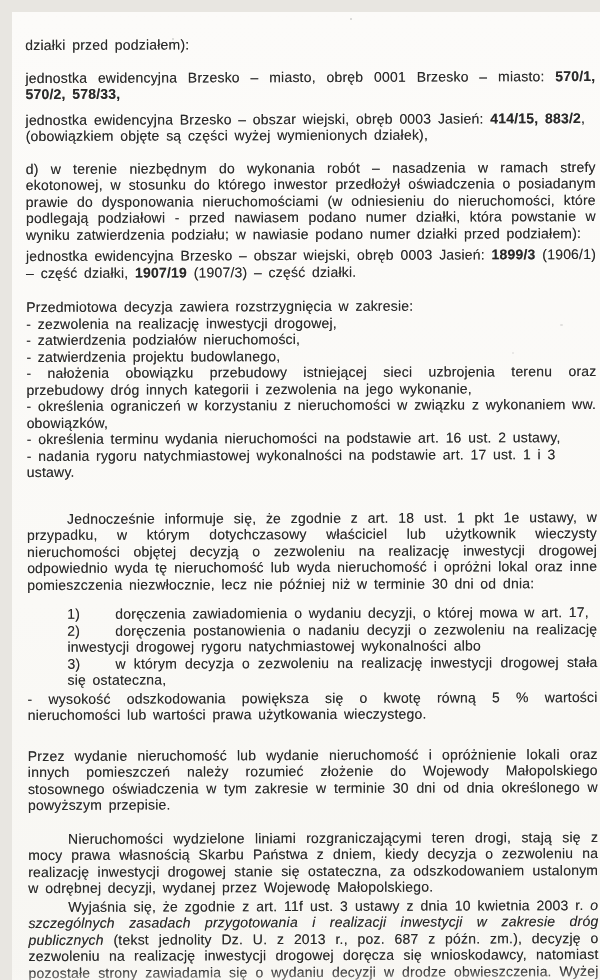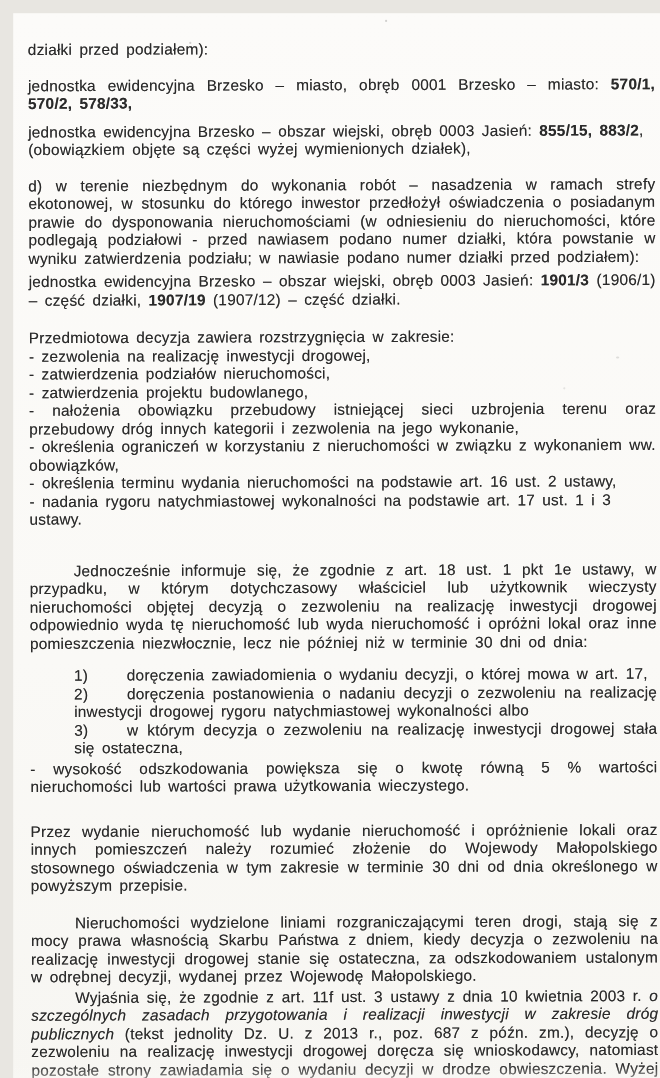--- a/index.html
+++ b/index.html
@@ -78,29 +78,29 @@
     <div class="para left">
       <span>działki przed podziałem):</span>
     </div>
 
     <div class="para mt16">
       <span>jednostka ewidencyjna Brzesko – miasto, obręb 0001 Brzesko – miasto: </span><span class="bold">570/1, 570/2, 578/33,</span>
     </div>
 
     <div class="mt9">
       <div class="para left">
-        <span>jednostka ewidencyjna Brzesko – obszar wiejski, obręb 0003 Jasień: </span><span class="bold">855/15, 883/2</span><span>,</span>
+        <span>jednostka ewidencyjna Brzesko – obszar wiejski, obręb 0003 Jasień: </span><span class="bold">414/15, 883/2</span><span>,</span>
       </div>
       <div class="para left">(obowiązkiem objęte są części wyżej wymienionych działek),</div>
     </div>
 
     <div class="para mt16">d) w terenie niezbędnym do wykonania robót – nasadzenia w ramach strefy ekotonowej, w stosunku do którego inwestor przedłożył oświadczenia o posiadanym prawie do dysponowania nieruchomościami (w odniesieniu do nieruchomości, które podlegają podziałowi - przed nawiasem podano numer działki, która powstanie w wyniku zatwierdzenia podziału; w nawiasie podano numer działki przed podziałem):</div>
 
     <div class="para mt5">
-      <span>jednostka ewidencyjna Brzesko – obszar wiejski, obręb 0003 Jasień: </span><span class="bold">1901/3</span><span> (1906/1) – część działki, </span><span class="bold">1907/19</span><span> (1907/12) – część działki.</span>
+      <span>jednostka ewidencyjna Brzesko – obszar wiejski, obręb 0003 Jasień: </span><span class="bold">1899/3</span><span> (1906/1) – część działki, </span><span class="bold">1907/19</span><span> (1907/3) – część działki.</span>
     </div>
 
     <div class="mt18">
       <div class="para left">Przedmiotowa decyzja zawiera rozstrzygnięcia w zakresie:</div>
       <div class="para left">- zezwolenia na realizację inwestycji drogowej,</div>
       <div class="para left">- zatwierdzenia podziałów nieruchomości,</div>
       <div class="para left">- zatwierdzenia projektu budowlanego,</div>
       <div class="para">- nałożenia obowiązku przebudowy istniejącej sieci uzbrojenia terenu oraz przebudowy dróg innych kategorii i zezwolenia na jego wykonanie,</div>
       <div class="para left">- określenia ograniczeń w korzystaniu z nieruchomości w związku z wykonaniem ww. obowiązków,</div>
       <div class="para left">- określenia terminu wydania nieruchomości na podstawie art. 16 ust. 2 ustawy,</div>

